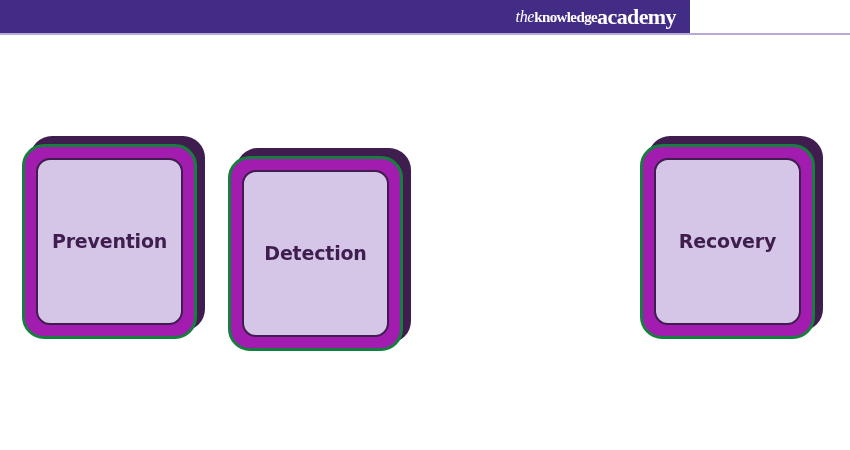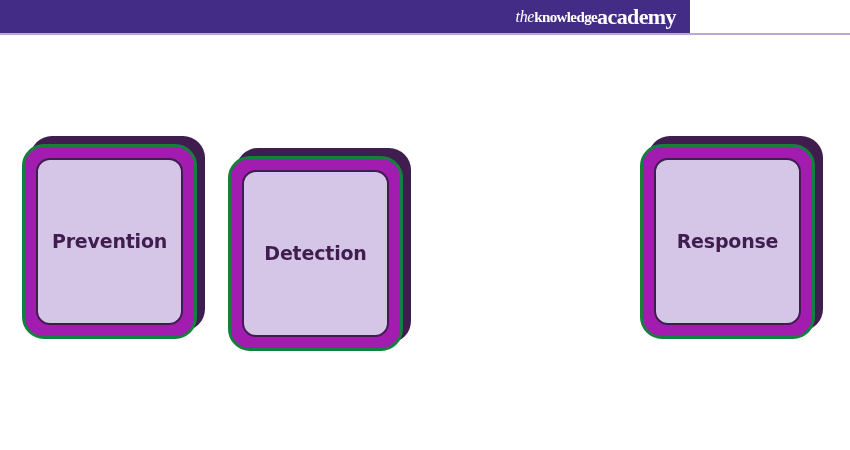--- a/index.html
+++ b/index.html
@@ -164,18 +164,18 @@
         <span class="card-label">Detection</span>
       </div>
     </div>
   </div>
 
 
   <div class="card card-3">
     <div class="card-shadow"></div>
     <div class="card-ring">
       <div class="card-face">
-        <span class="card-label">Response</span>
+        <span class="card-label">Recovery</span>
       </div>
     </div>
   </div>
 
 </div>
 
 </body></html>

